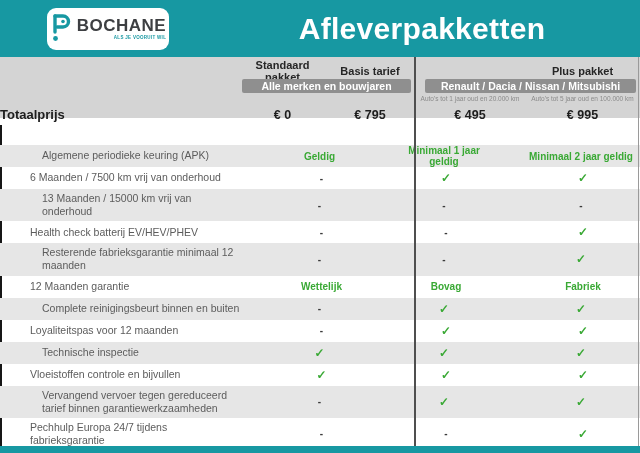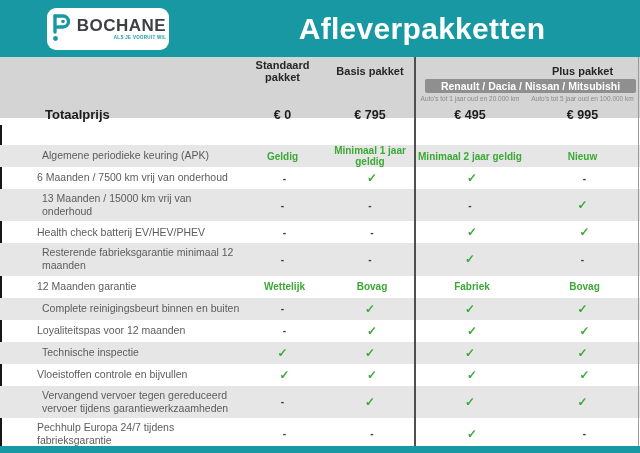--- a/index.html
+++ b/index.html
@@ -43,34 +43,35 @@
   .col-label{font-size:11px;font-weight:700;color:#262626;text-align:center;grid-row:1;padding-top:6px;}
   .c2{grid-column:2;} .c3{grid-column:3;} .c4{grid-column:4;} .c5{grid-column:5;}
   .badge{
     grid-row:2;background:var(--badge);color:#ffffff;
     font-size:10.5px;font-weight:700;text-align:center;line-height:14px;height:14px;
     border-radius:2px;align-self:center;
   }
   .badge-left{grid-column:2/4;margin:0 4px 0 2px;}
   .badge-right{grid-column:4/6;margin:0 4px 0 10px;}
   .note{grid-row:3;font-size:6.5px;color:#8a8a8a;text-align:center;align-self:start;padding-top:2px;}
-  .total-label{grid-row:4;grid-column:1;font-size:13px;font-weight:700;color:#1d1d1d;padding-left:45px;}
+  .total-label{grid-row:4;grid-column:1;font-size:13px;font-weight:700;color:#1d1d1d;}
   .price{grid-row:4;font-size:12.5px;font-weight:700;color:#1d1d1d;text-align:center;}
   
   .tbody{position:absolute;top:125px;left:0;width:640px;}
   .spacer{height:20px;background:#ffffff;border-left:2px solid #161616;}
   .trow{
     display:grid;
     grid-template-columns:240px 85px 90px 110px 115px;
     align-items:center;
     min-height:22px;
+    gap:37px;
   }
   .trow.gray{background:#e6e6e6;}
   .trow.white{background:#ffffff;border-left:2px solid #161616;}
-  .trow.white .cell.label{padding-left:35px;}
+  .trow.white .cell.label{padding-left:28px;}
   .cell.label{
     font-size:10.5px;color:#5c5c5c;text-align:left;padding:3px 0 3px 42px;
     max-width:198px;line-height:1.25;
   }
   .cell.value{text-align:center;}
   .cell.check{color:var(--green);font-size:12px;font-weight:700;}
   .cell.dash{color:#3a3a3a;font-size:10px;font-weight:700;}
   .cell.green-text{color:var(--green);font-size:10px;font-weight:700;}
   
   .v-divider{
@@ -100,22 +101,23 @@
     <span class="logo-text">
       <span class="logo-name">BOCHANE</span>
       <span class="logo-tagline">ALS JE VOORUIT WIL</span>
     </span>
   </div>
   <h1 class="page-title">Afleverpakketten</h1>
 </div>
 
 <div class="thead">
   <div class="col-label c2">Standaard pakket</div>
-  <div class="col-label c3">Basis pakket</div>
+  <div class="col-label c3">Basis tarief</div>
   <div class="col-label c5">Plus pakket</div>
+  <div class="badge badge-left">Alle merken en bouwjaren</div>
   <div class="badge badge-right">Renault / Dacia / Nissan / Mitsubishi</div>
   <div class="note c4">Auto's tot 1 jaar oud en 20.000 km</div>
   <div class="note c5">Auto's tot 5 jaar oud en 100.000 km</div>
   <div class="total-label">Totaalprijs</div>
   <div class="price c2">€ 0</div>
   <div class="price c3">€ 795</div>
   <div class="price c4">€ 495</div>
   <div class="price c5">€ 995</div>
 </div>
 
@@ -186,21 +188,21 @@
         <div class="cell value check">✓</div>
       </div>
       <div class="trow white">
         <div class="cell label">Vloeistoffen controle en bijvullen</div>
         <div class="cell value check">✓</div>
         <div class="cell value check">✓</div>
         <div class="cell value check">✓</div>
         <div class="cell value check">✓</div>
       </div>
       <div class="trow gray">
-        <div class="cell label">Vervangend vervoer tegen gereduceerd vervoer tijdens garantiewerkzaamheden</div>
+        <div class="cell label">Vervangend vervoer tegen gereduceerd tarief binnen garantiewerkzaamheden</div>
         <div class="cell value dash">-</div>
         <div class="cell value check">✓</div>
         <div class="cell value check">✓</div>
         <div class="cell value check">✓</div>
       </div>
       <div class="trow white">
         <div class="cell label">Pechhulp Europa 24/7 tijdens fabrieksgarantie</div>
         <div class="cell value dash">-</div>
         <div class="cell value dash">-</div>
         <div class="cell value check">✓</div>

